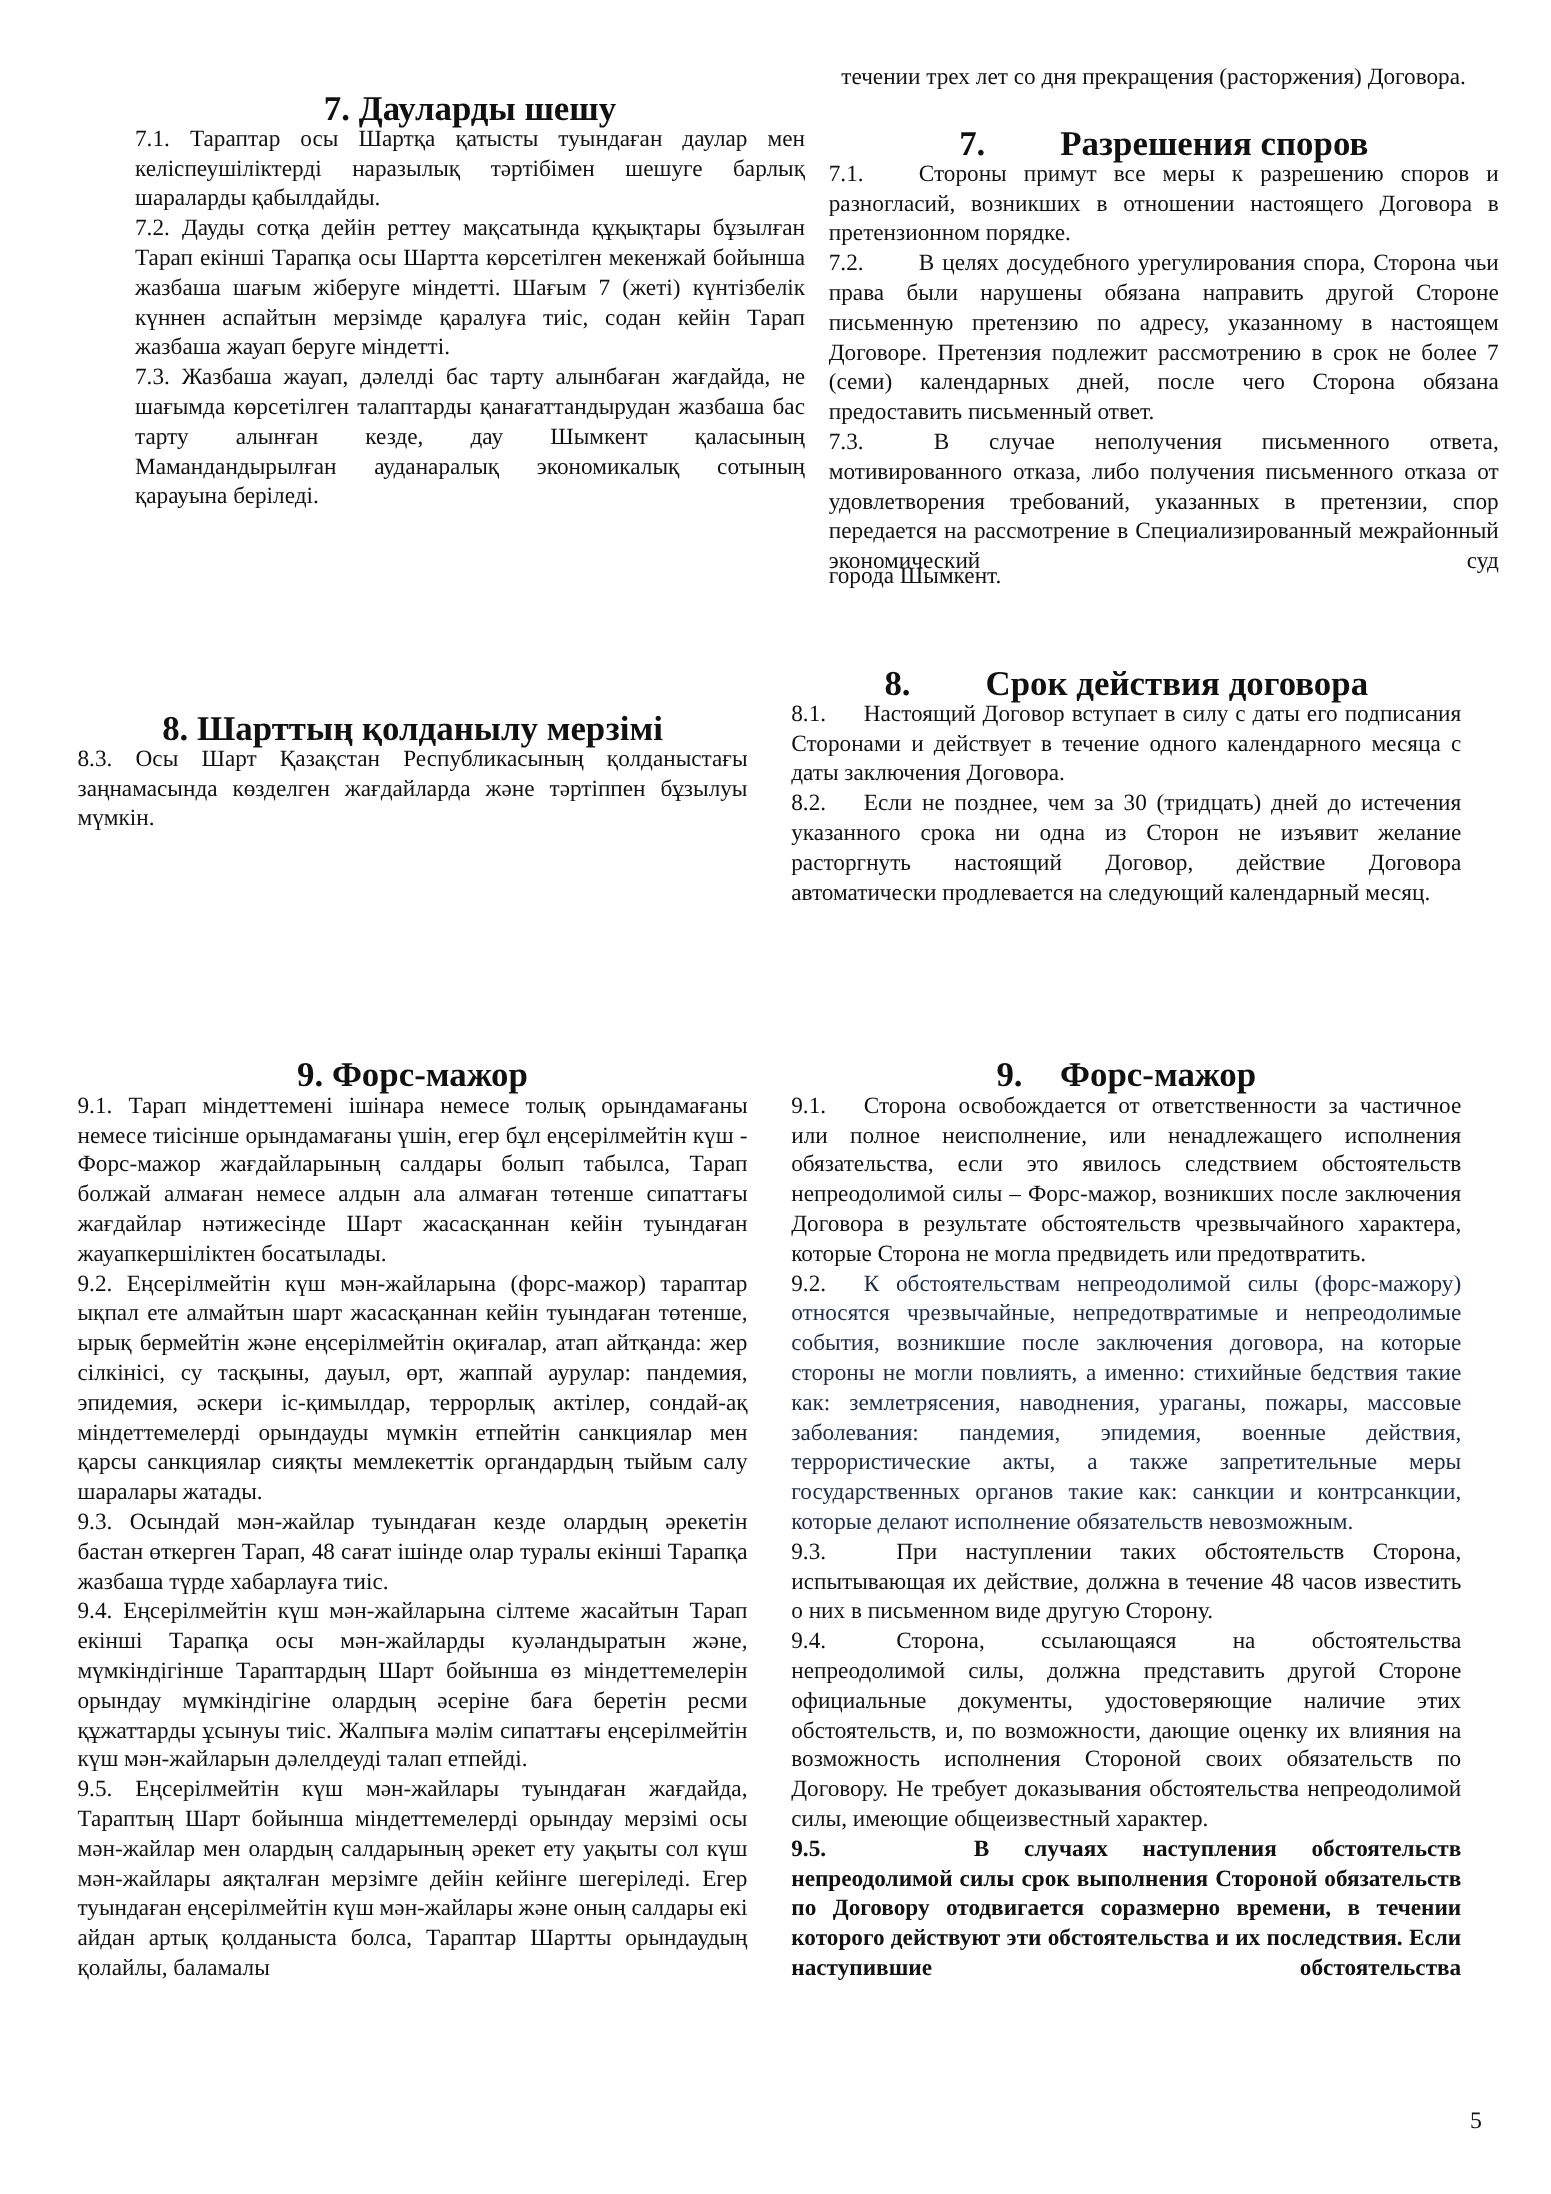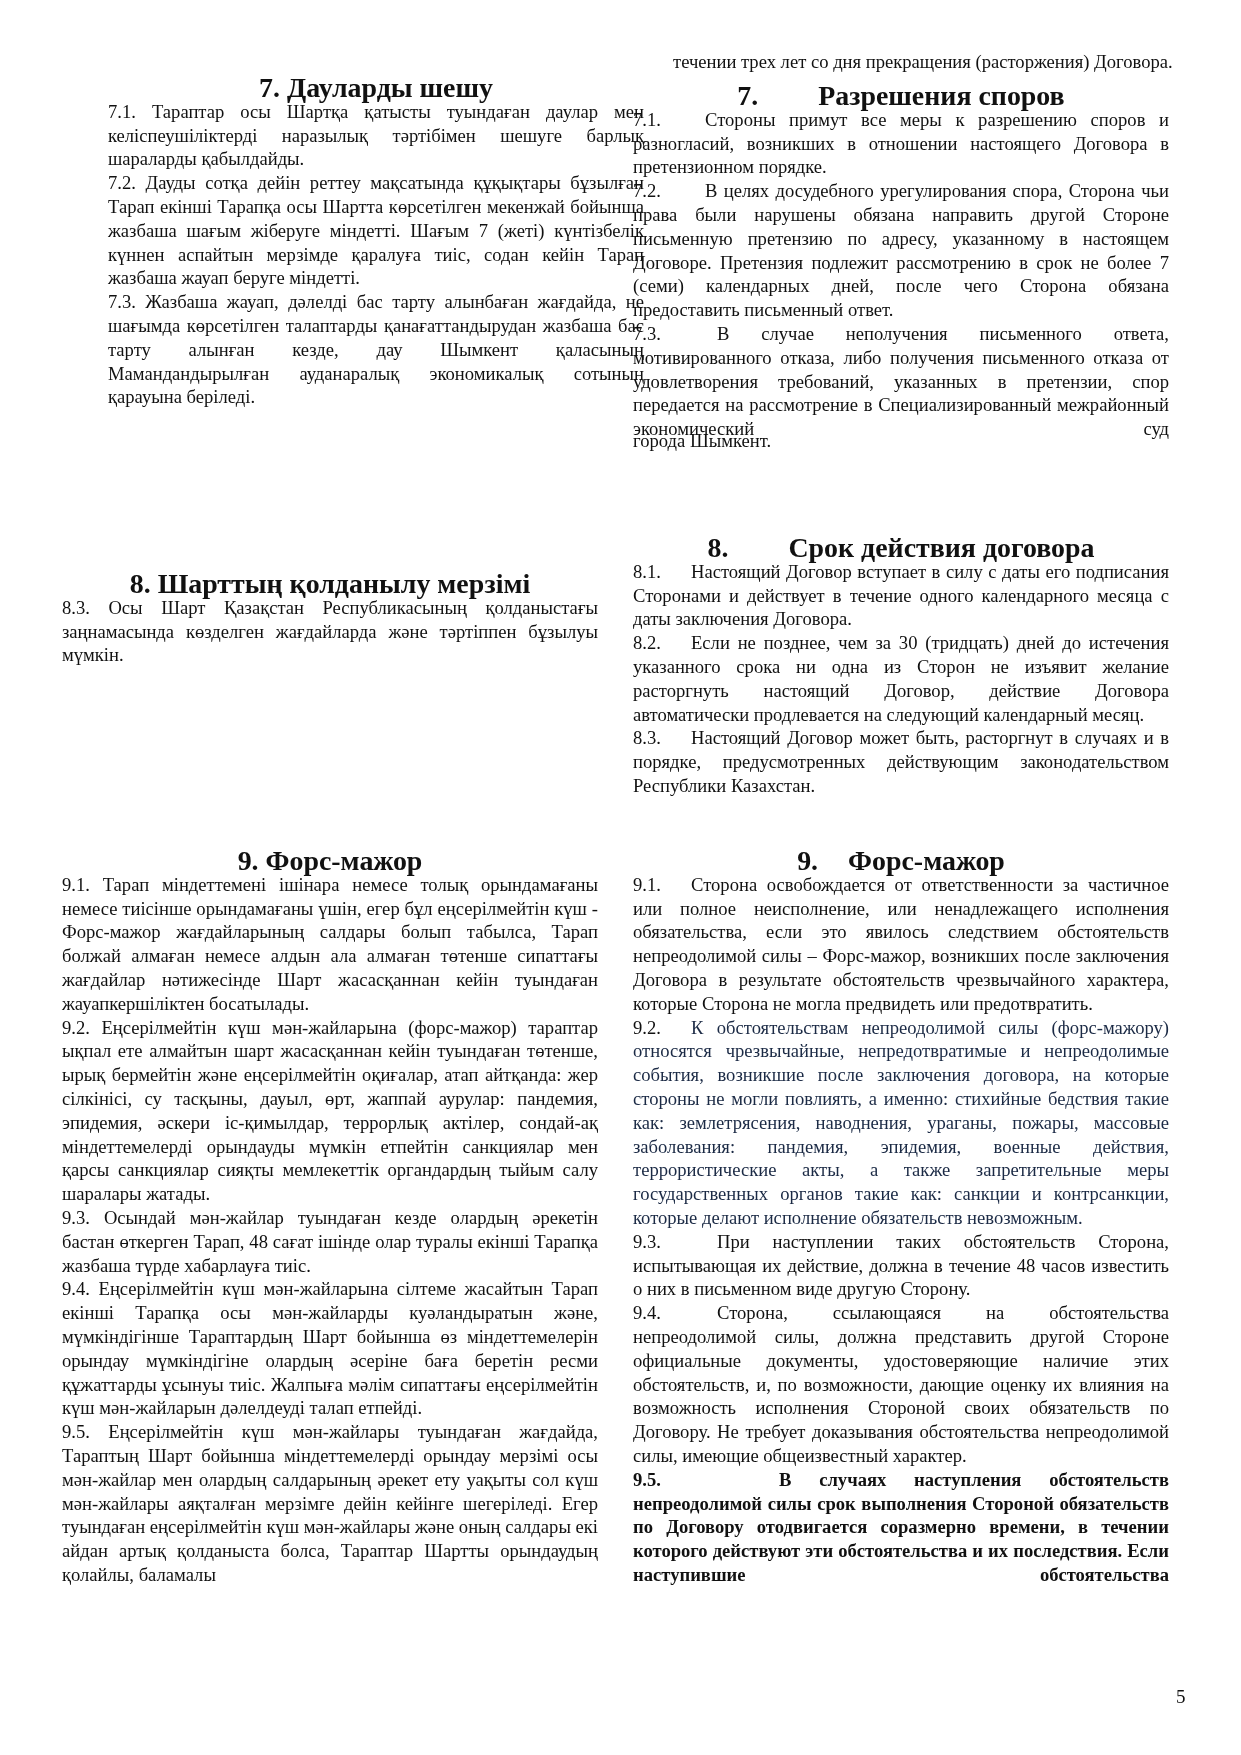--- a/index.html
+++ b/index.html
@@ -60,33 +60,32 @@
       <p class="clause"><span>9.5.</span> <span>Еңсерілмейтін күш мән-жайлары туындаған жағдайда, Тараптың Шарт бойынша міндеттемелерді орындау мерзімі осы мән-жайлар мен олардың салдарының әрекет ету уақыты сол күш мән-жайлары аяқталған мерзімге дейін кейінге шегеріледі. Егер туындаған еңсерілмейтін күш мән-жайлары және оның салдары  екі айдан артық қолданыста болса, Тараптар Шартты орындаудың қолайлы, баламалы</span></p>
     </div>
   </div>
 
   <div class="col right">
 
     <div class="block" style="top:50px;margin-left:40px;">
       <p class="clause">течении трех лет со дня прекращения (расторжения) Договора.</p>
     </div>
 
-    <div class="block" style="top:84px;">
+    <div class="block" style="top:104px;margin-left:30px;">
       <h2 class="heading"><span class="num">7.</span><span class="gap"></span><span>Разрешения споров</span></h2>
       <p class="clause"><span class="cnum">7.1.</span><span>Стороны примут все меры к разрешению споров и разногласий, возникших в отношении настоящего Договора в претензионном порядке.</span></p>
       <p class="clause"><span class="cnum">7.2.</span><span>В целях досудебного урегулирования спора, Сторона чьи права были нарушены обязана направить другой Стороне письменную претензию по адресу, указанному в настоящем Договоре. Претензия подлежит рассмотрению в срок не более 7 (семи) календарных дней, после чего Сторона обязана предоставить письменный ответ.</span></p>
       <p class="clause" style="text-align-last: justify;"><span class="cnum" style="min-width:84px;">7.3.</span><span>В случае неполучения письменного ответа, мотивированного отказа, либо получения письменного отказа от удовлетворения требований, указанных в претензии, спор передается на рассмотрение в Специализированный межрайонный экономический суд</span></p>
       <span class="overlap-line">города Шымкент.</span>
     </div>
 
     <div class="block" style="top:536px;">
       <h2 class="heading"><span class="num">8.</span><span class="gap"></span><span>Срок действия договора</span></h2>
       <p class="clause"><span class="cnum" style="min-width:58px;">8.1.</span><span>Настоящий Договор вступает в силу с даты его подписания Сторонами и действует в течение одного календарного месяца с даты заключения Договора.</span></p>
       <p class="clause"><span class="cnum" style="min-width:58px;">8.2.</span><span>Если не позднее, чем за 30 (тридцать) дней до истечения указанного срока ни одна из Сторон не изъявит желание расторгнуть настоящий Договор, действие Договора автоматически продлевается на следующий календарный месяц.</span></p>
-      <p class="clause"><span class="cnum" style="min-width:58px;">8.3.</span><span>Настоящий Договор может быть, расторгнут в случаях и в порядке, предусмотренных действующим законодательством Республики Казахстан.</span></p>
     </div>
 
     <div class="block" style="top:849px;">
       <h2 class="heading"><span class="num">9.</span><span class="gap" style="width:30px;"></span><span>Форс-мажор</span></h2>
       <p class="clause"><span class="cnum" style="min-width:58px;">9.1.</span><span>Сторона освобождается от ответственности за частичное или полное неисполнение, или ненадлежащего исполнения обязательства, если это явилось следствием обстоятельств непреодолимой силы – Форс-мажор, возникших после заключения Договора в результате обстоятельств чрезвычайного характера, которые Сторона не могла предвидеть или предотвратить.</span></p>
       <p class="clause"><span class="cnum" style="min-width:58px;">9.2.</span><span class="navy" style="color: rgb(27, 42, 69);">К обстоятельствам непреодолимой силы (форс-мажору) относятся чрезвычайные, непредотвратимые и непреодолимые события, возникшие после заключения договора, на которые стороны не могли повлиять, а именно: стихийные бедствия такие как: землетрясения, наводнения, ураганы, пожары, массовые заболевания: пандемия, эпидемия, военные действия, террористические акты, а также запретительные меры государственных органов такие как: санкции и контрсанкции, которые делают исполнение обязательств невозможным.</span></p>
       <p class="clause"><span class="cnum" style="min-width:84px;">9.3.</span><span>При наступлении таких обстоятельств Сторона, испытывающая их действие, должна в течение 48 часов известить о них в письменном виде другую Сторону.</span></p>
       <p class="clause"><span class="cnum" style="min-width:84px;">9.4.</span><span>Сторона, ссылающаяся на обстоятельства непреодолимой силы, должна представить другой Стороне официальные документы, удостоверяющие наличие этих обстоятельств, и, по возможности, дающие оценку их влияния на возможность исполнения Стороной своих обязательств по Договору. Не требует доказывания обстоятельства непреодолимой силы, имеющие общеизвестный характер.</span></p>
       <p class="clause" style="text-align-last: justify; font-weight: bold;"><span class="cnum" style="min-width:146px;">9.5.</span><span>В случаях наступления обстоятельств непреодолимой силы срок выполнения Стороной обязательств по Договору отодвигается соразмерно времени, в течении которого действуют эти обстоятельства и их последствия. Если наступившие обстоятельства</span></p>
     </div>

